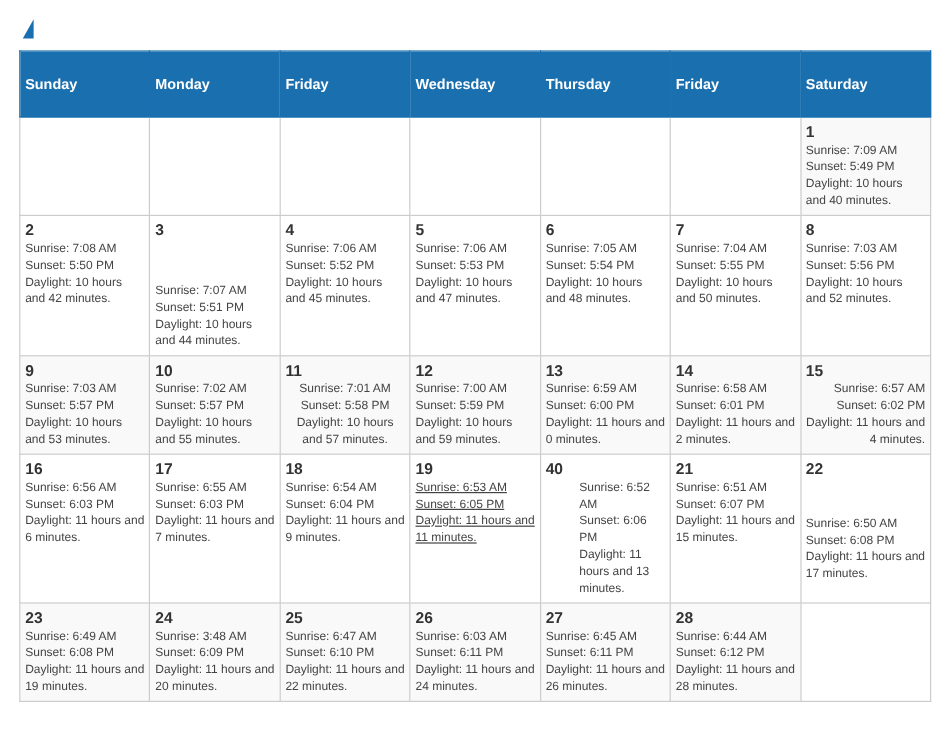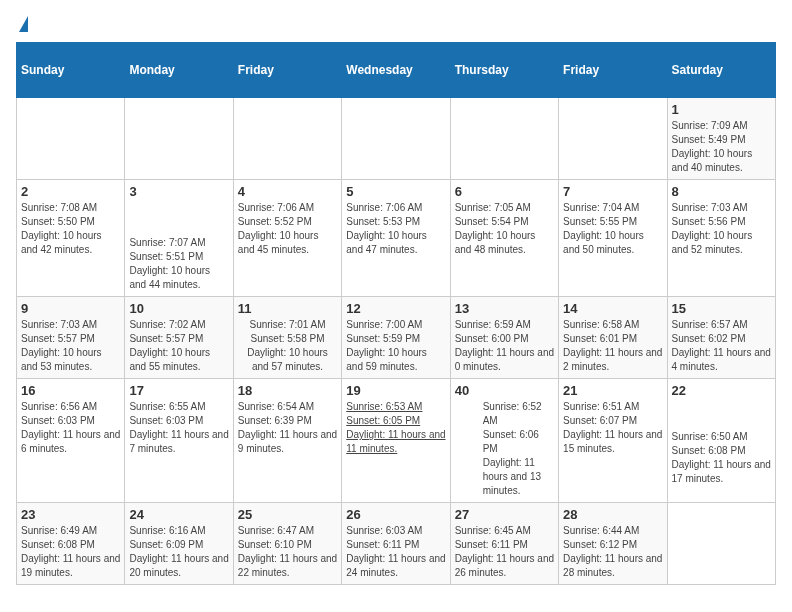--- a/index.html
+++ b/index.html
@@ -209,42 +209,42 @@
 Daylight: 11 hours and 0 minutes.</div>
         </td>
         <td>
           <span class="day-number">14</span>
           <div class="day-info" style="white-space: pre-line;">Sunrise: 6:58 AM
 Sunset: 6:01 PM
 Daylight: 11 hours and 2 minutes.</div>
         </td>
         <td>
           <span class="day-number">15</span>
-          <div class="day-info" style="white-space: pre-line;">Sunrise: 6:57 AM
+          <div class="day-info" style="white-space: pre-line; text-align: right;">Sunrise: 6:57 AM
 Sunset: 6:02 PM
 Daylight: 11 hours and 4 minutes.</div>
         </td>
       </tr>
       <tr>
         <td>
           <span class="day-number">16</span>
           <div class="day-info" style="white-space: pre-line;">Sunrise: 6:56 AM
 Sunset: 6:03 PM
 Daylight: 11 hours and 6 minutes.</div>
         </td>
         <td>
           <span class="day-number">17</span>
           <div class="day-info" style="white-space: pre-line;">Sunrise: 6:55 AM
 Sunset: 6:03 PM
 Daylight: 11 hours and 7 minutes.</div>
         </td>
         <td>
           <span class="day-number">18</span>
           <div class="day-info" style="white-space: pre-line;">Sunrise: 6:54 AM
-Sunset: 6:39 PM
+Sunset: 6:04 PM
 Daylight: 11 hours and 9 minutes.</div>
         </td>
         <td>
           <span class="day-number">19</span>
           <div class="day-info" style="white-space: pre-line; text-decoration: underline;">Sunrise: 6:53 AM
 Sunset: 6:05 PM
 Daylight: 11 hours and 11 minutes.</div>
         </td>
         <td>
           <span class="day-number">40</span>
@@ -267,21 +267,21 @@
       </tr>
       <tr>
         <td>
           <span class="day-number">23</span>
           <div class="day-info" style="white-space: pre-line;">Sunrise: 6:49 AM
 Sunset: 6:08 PM
 Daylight: 11 hours and 19 minutes.</div>
         </td>
         <td>
           <span class="day-number">24</span>
-          <div class="day-info" style="white-space: pre-line;">Sunrise: 6:16 AM
+          <div class="day-info" style="white-space: pre-line;">Sunrise: 3:48 AM
 Sunset: 6:09 PM
 Daylight: 11 hours and 20 minutes.</div>
         </td>
         <td>
           <span class="day-number">25</span>
           <div class="day-info" style="white-space: pre-line;">Sunrise: 6:47 AM
 Sunset: 6:10 PM
 Daylight: 11 hours and 22 minutes.</div>
         </td>
         <td>

